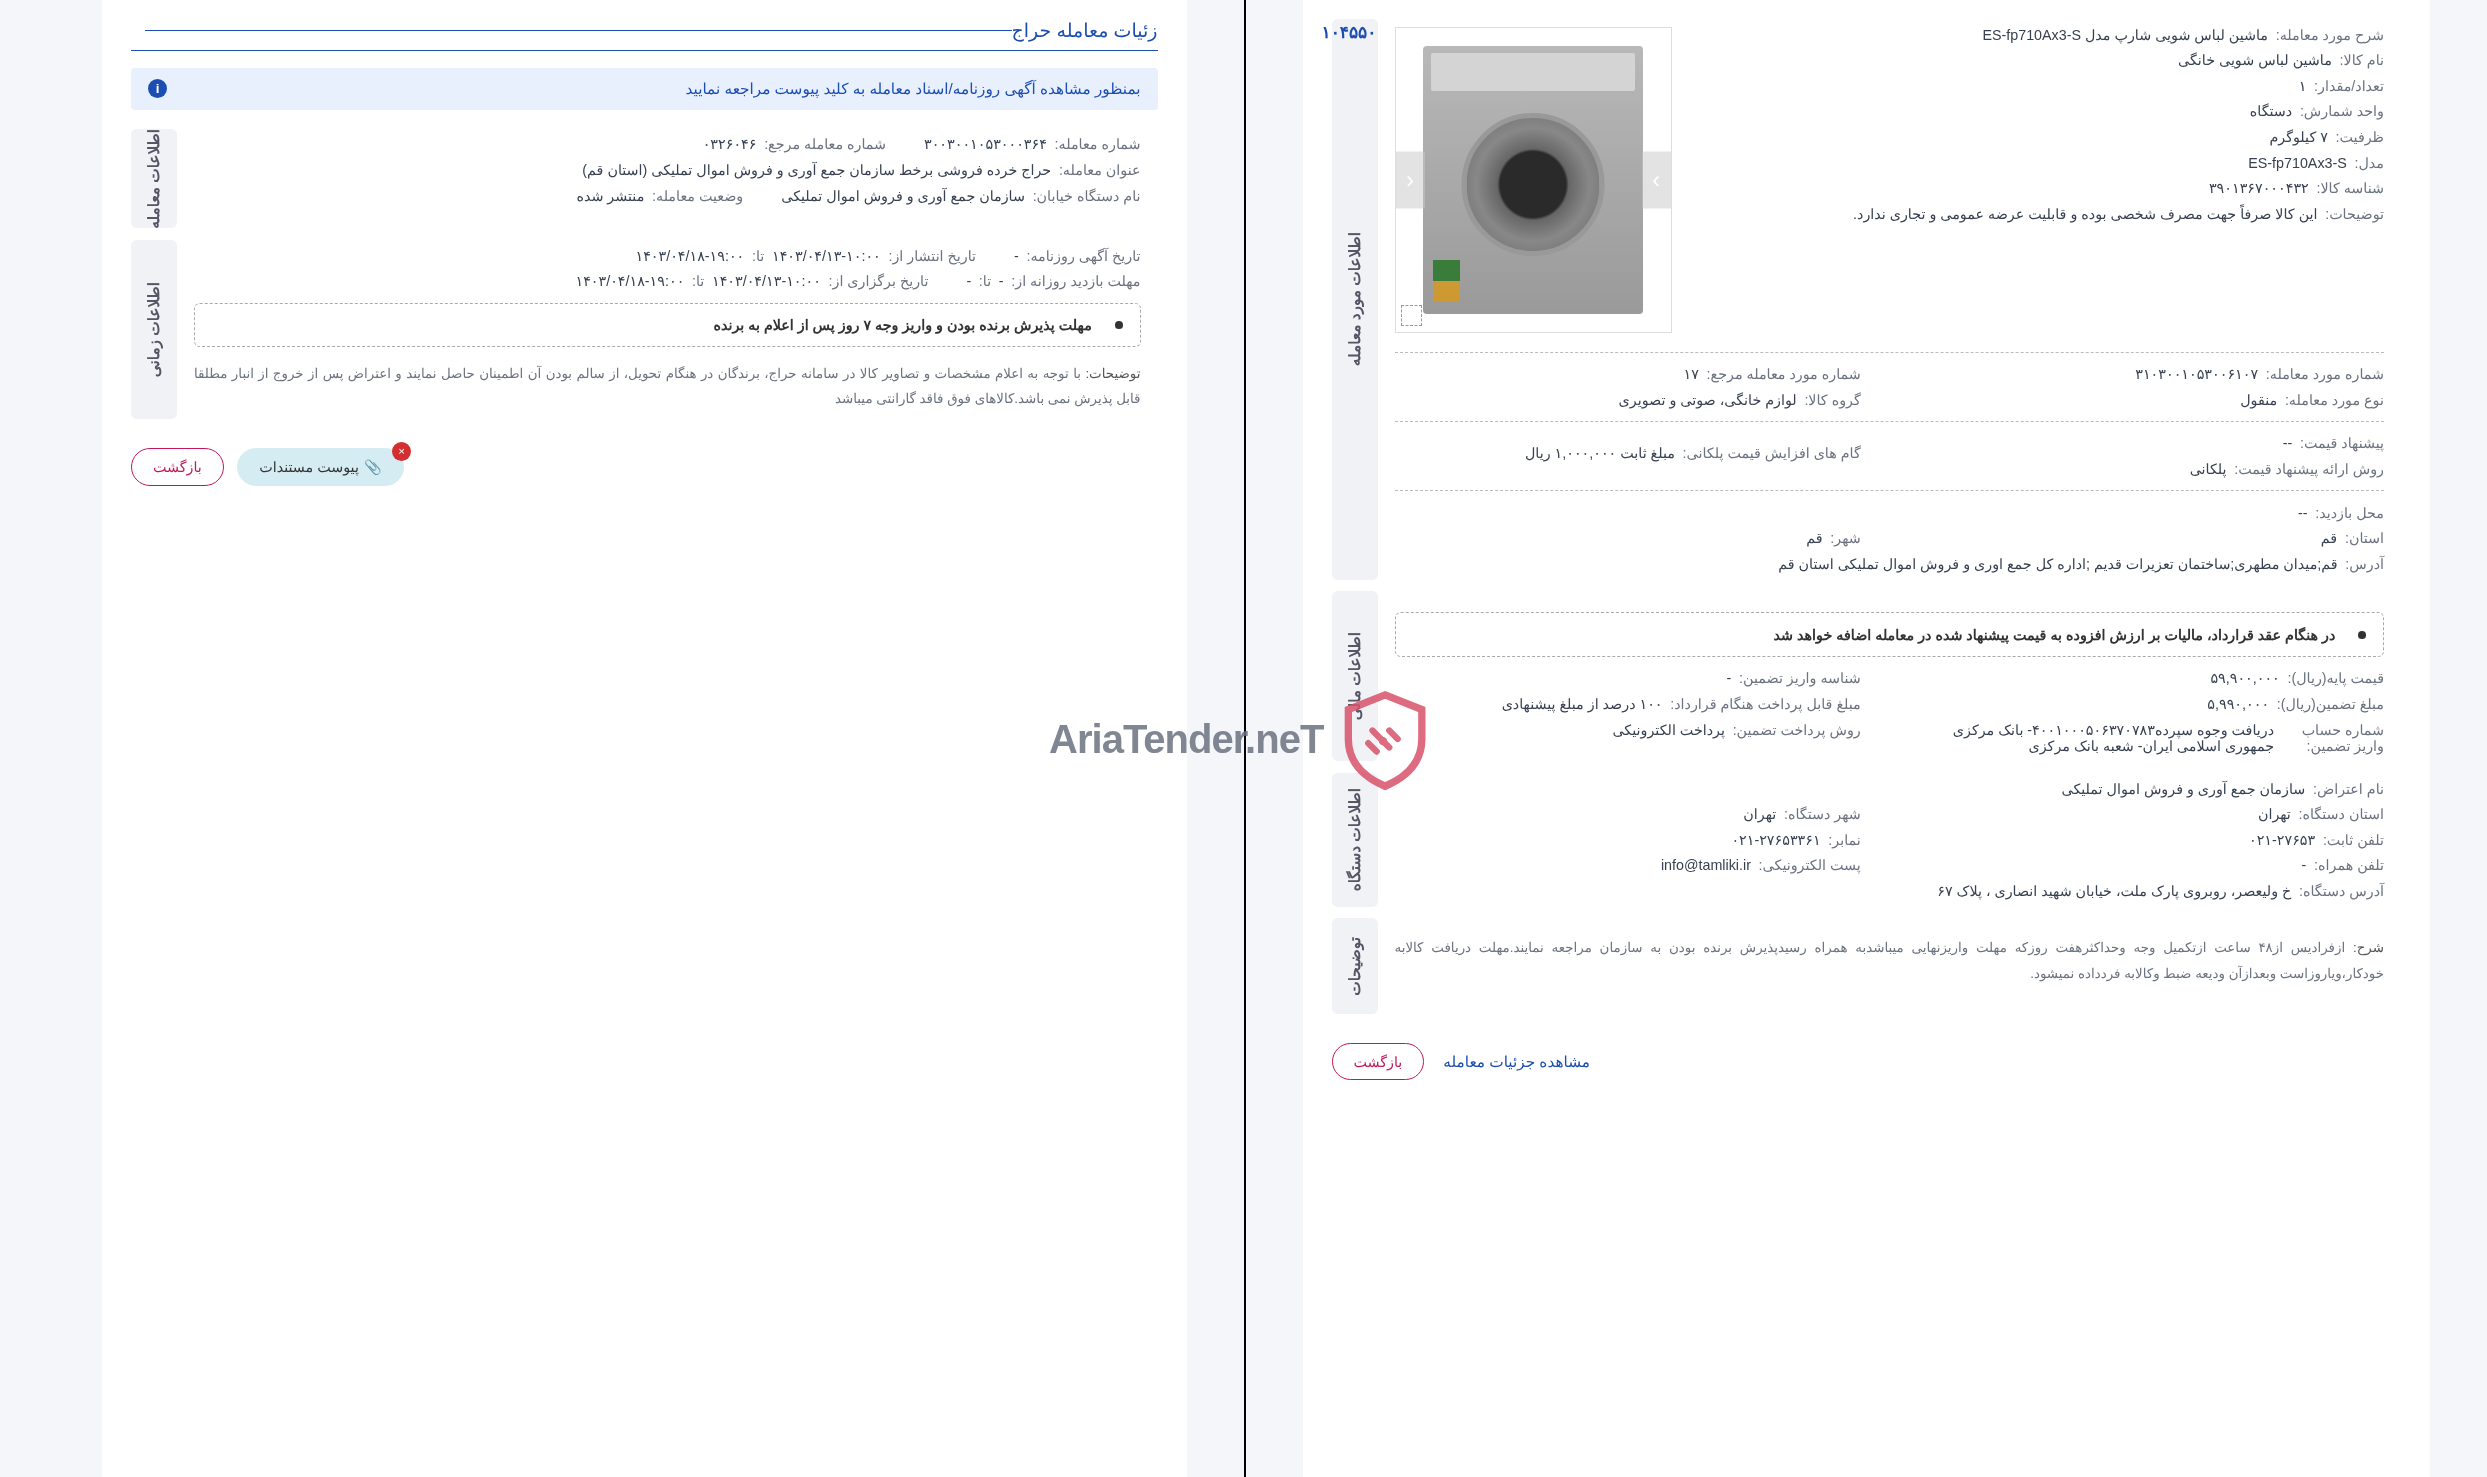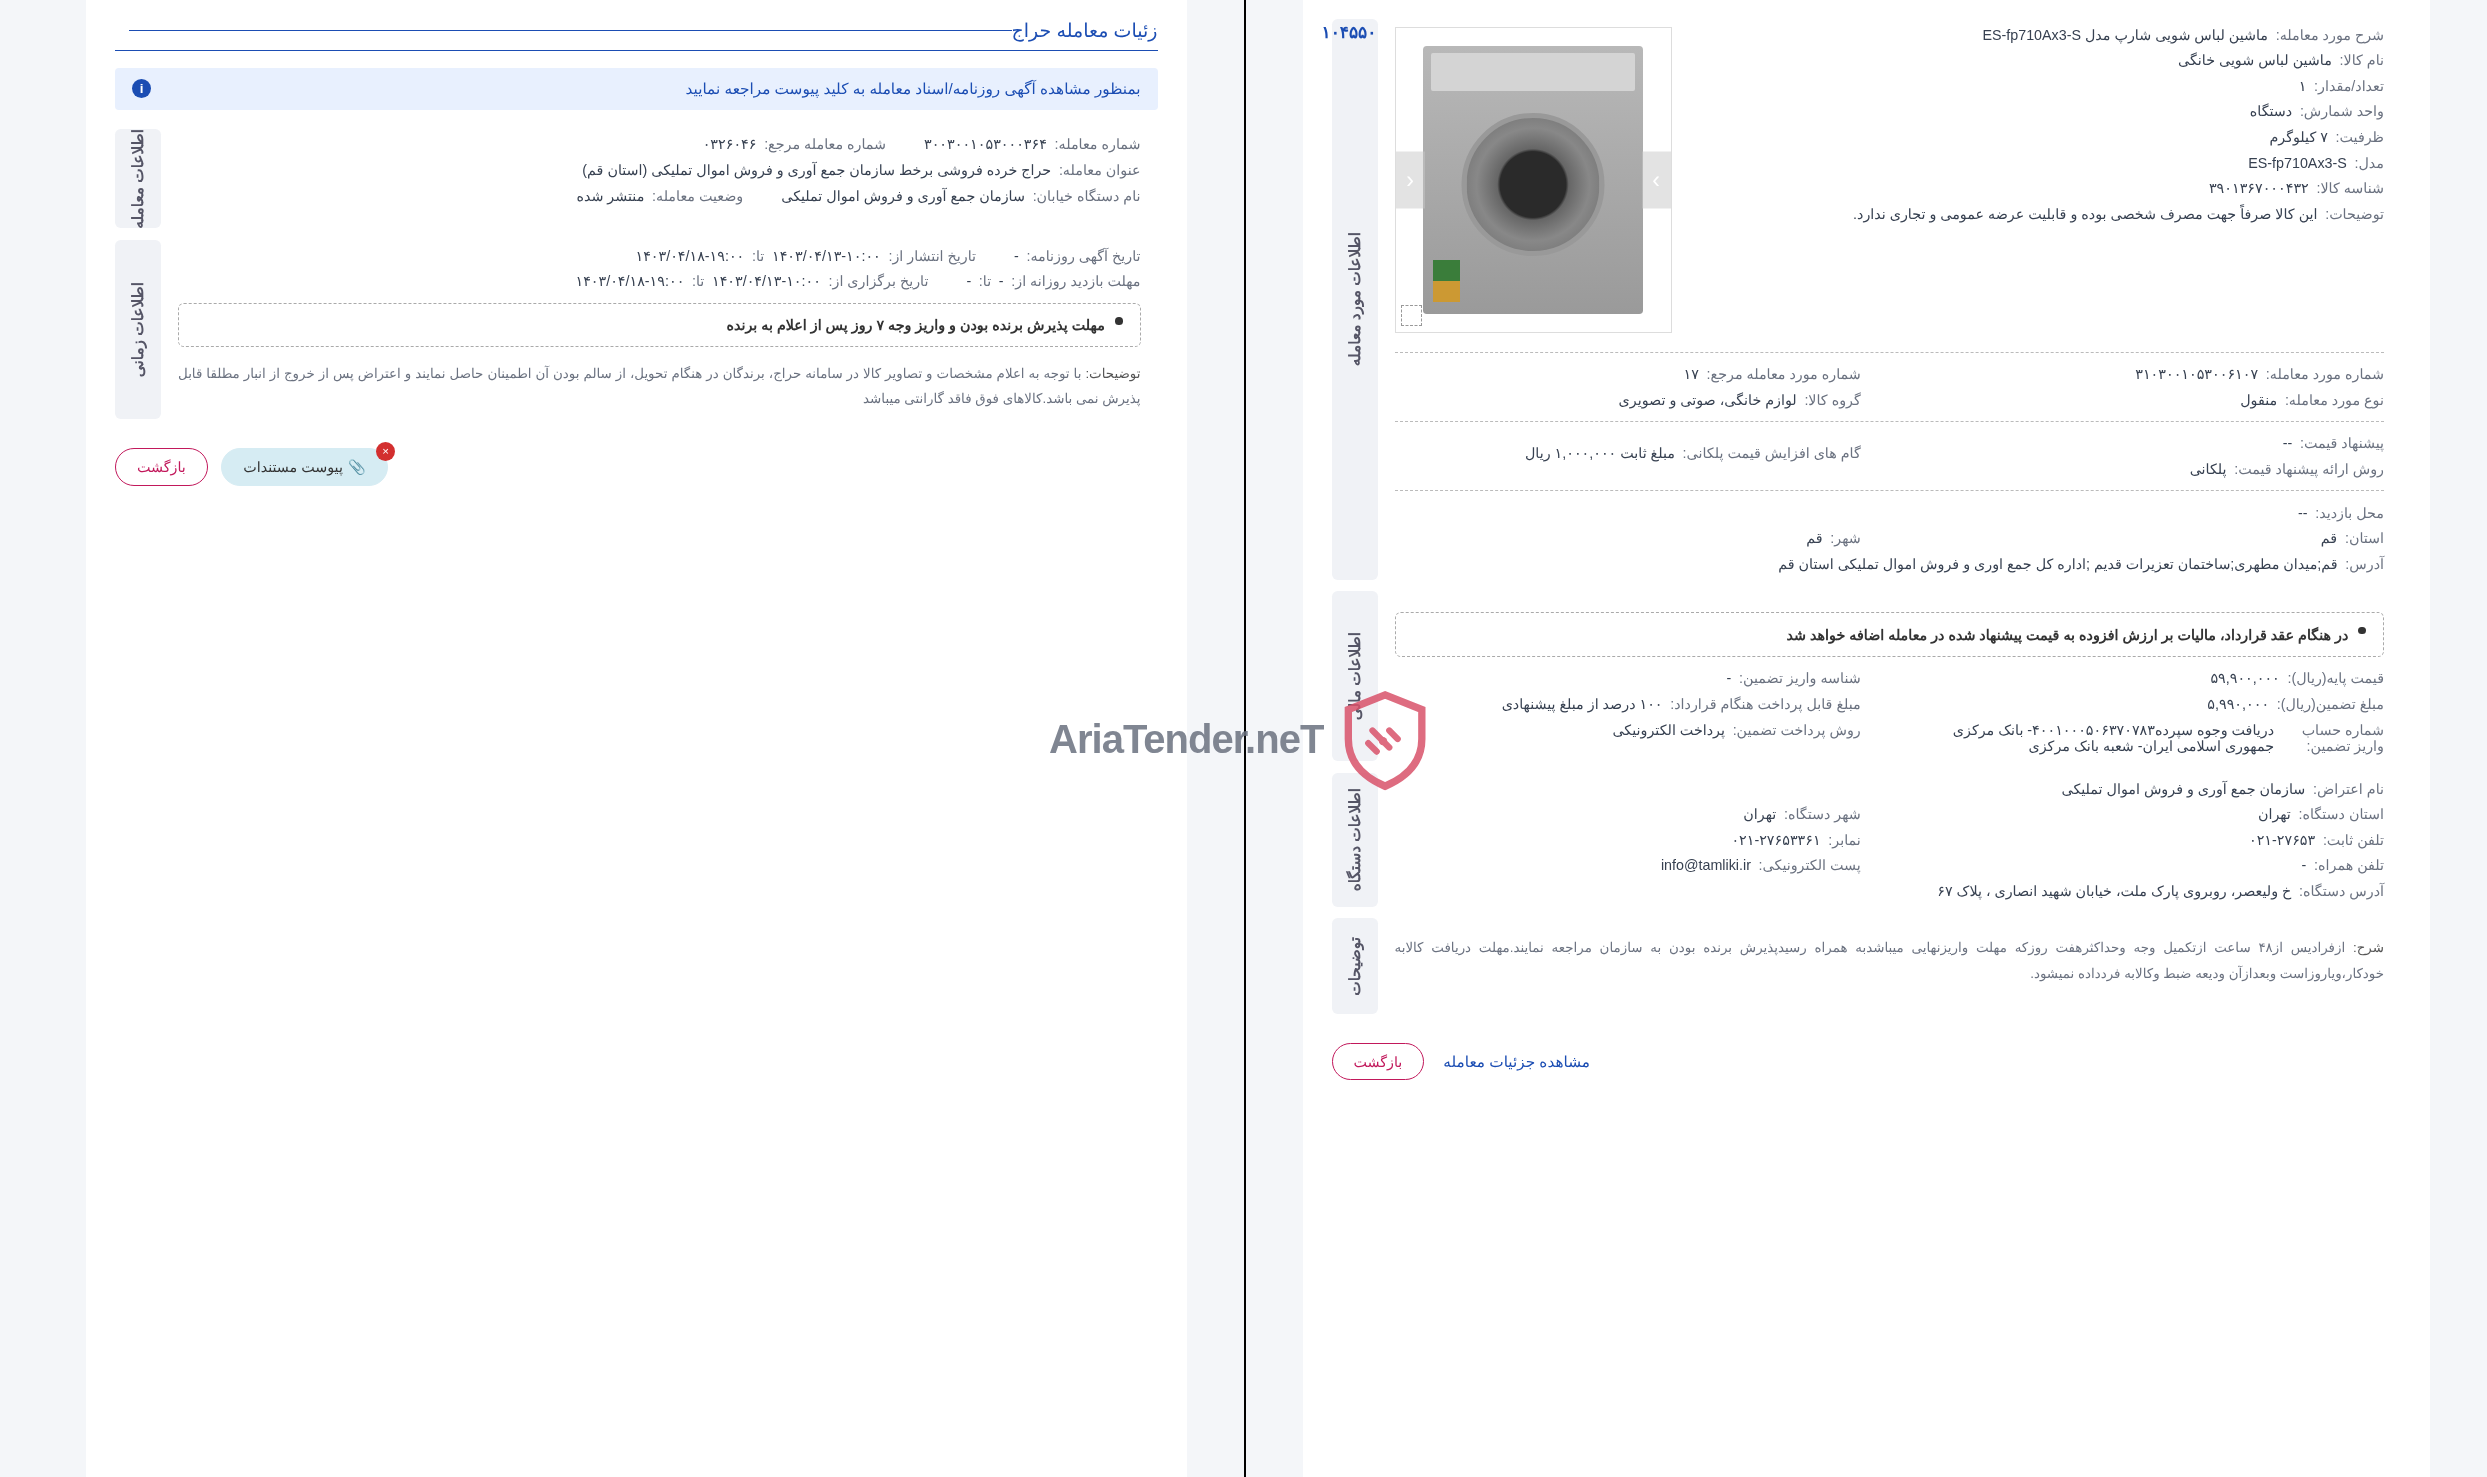--- a/index.html
+++ b/index.html
@@ -1,37 +1,37 @@
 <!DOCTYPE html>
 <html dir="rtl" lang="fa"><head>
 <meta charset="utf-8">
 <style>
 * { margin: 0; padding: 0; box-sizing: border-box; }
 body { font-family: Tahoma, Arial, sans-serif; background: #000; direction: rtl; }
 .container { display: flex; width: 2487px; height: 1477px; }
 .panel { background: #f4f6f9; position: relative; overflow: hidden; }
 .panel-left { width: 1244px; border-left: 2.9px solid #000; }
-.panel-right { width: 1244px; }
+.panel-right { width: 1244px; padding-left: 16px; }
 .content { padding: 19px 29px; background: #fff; margin: 0 57px 0 86px; min-height: 100%; position: relative; }
 .content-right { margin: 0 57px 0 57px; }
 .page-num { position: absolute; top: 22px; left: 19px; color: #1b4db3; font-size: 17px; font-weight: 600; }
 .section-header { color: #1b4db3; font-size: 19px; border-bottom: 1.9px solid #1b4db3; padding-bottom: 7.7px; margin-bottom: 17px; display: flex; justify-content: space-between; align-items: center; }
 .section-header .line { flex: 1; height: 1.9px; background: #1b4db3; margin-left: 14.3px; }
 .section-title { white-space: nowrap; }
 .info-banner { background: #e8f0fe; color: #1b4db3; padding: 11.5px 17px; border-radius: 3.8px; font-size: 15.3px; margin-bottom: 19px; display: flex; align-items: center; justify-content: space-between; }
 .info-banner .info-icon { width: 19px; height: 19px; background: #1b4db3; border-radius: 50%; color: #fff; display: inline-flex; align-items: center; justify-content: center; font-size: 13.4px; font-weight: bold; }
 .block { display: flex; margin-bottom: 11.5px; }
 .block-tab { background: #f0f2f6; width: 46px; min-height: 96px; border-radius: 5.7px; display: flex; align-items: center; justify-content: center; }
 .block-tab span { writing-mode: vertical-rl; transform: rotate(180deg); color: #556; font-size: 15.3px; font-weight: 600; white-space: nowrap; }
 .block-body { flex: 1; padding: 7.7px 17px; }
 .row { display: flex; flex-wrap: wrap; gap: 38px; margin-bottom: 9.6px; }
 .field { font-size: 14.3px; color: #333; display: flex; gap: 7.7px; }
 .field .label { color: #6b7280; }
 .field .value { color: #374151; font-weight: 500; }
-.dashed-box { border: 1px dashed #aaa; border-radius: 5.7px; padding: 13.4px 17px; margin: 13.4px 0; display: flex; gap: 10px; }
+.dashed-box { border: 1px dashed #aaa; border-radius: 5.7px; padding: 13.4px 17px; margin: 13.4px 0; display: flex; align-items: center; gap: 23px; }
 .dashed-box .bullet { width: 7.7px; height: 7.7px; background: #333; border-radius: 50%; display: inline-block; }
 .dashed-box .text { font-size: 14.3px; font-weight: 600; color: #333; }
 .note { font-size: 13.4px; color: #6b7280; line-height: 1.9; margin-top: 9.6px; text-align: justify; }
 .note .note-label { color: #555; }
 .dashed-hr { border: none; border-top: 1.9px dashed #bbb; margin: 13.4px 0; }
 .actions { display: flex; gap: 13.4px; margin-top: 29px; justify-content: flex-end; align-items: center; }
 .btn { padding: 9.6px 21px; border-radius: 29px; border: 1px solid; font-size: 14.3px; cursor: pointer; background: #fff; }
 .btn-back { border-color: #c2185b; color: #c2185b; }
 .btn-attach { background: #d6ecf3; border-color: #d6ecf3; color: #333; position: relative; display: inline-flex; align-items: center; gap: 5.7px; }
 .btn-attach .badge { position: absolute; top: -7.7px; right: -7.7px; background: #d32f2f; color: #fff; width: 19px; height: 19px; border-radius: 50%; font-size: 11.5px; display: flex; align-items: center; justify-content: center; }

